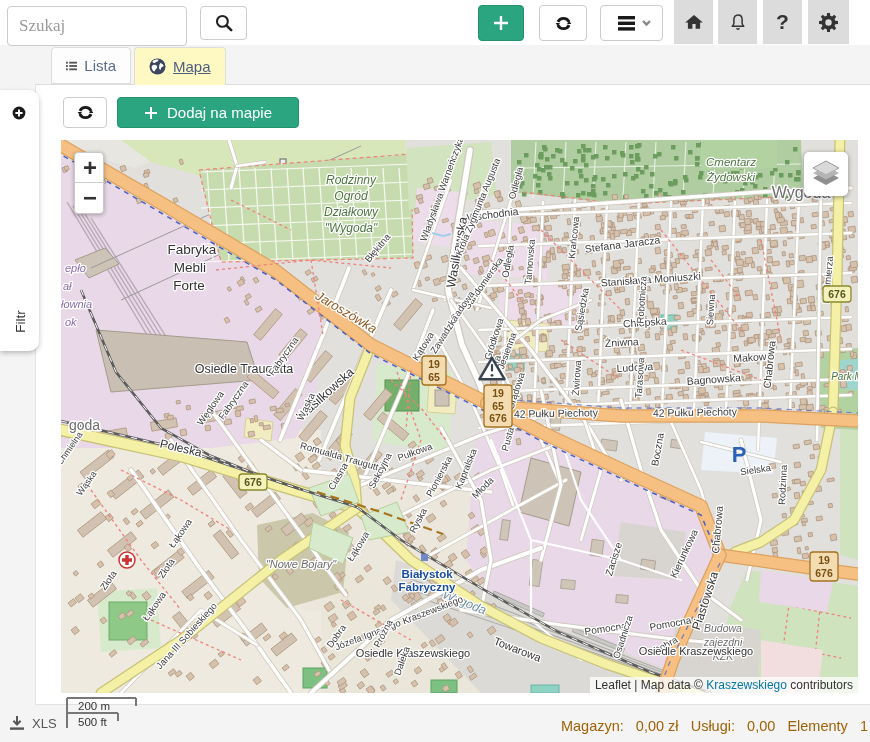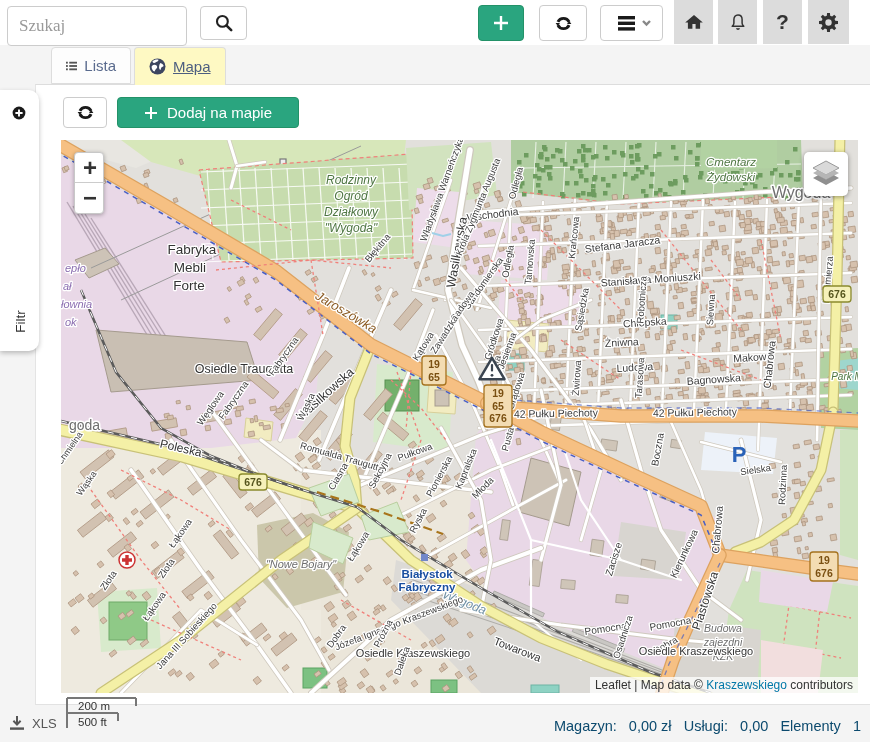--- a/index.html
+++ b/index.html
@@ -24,21 +24,21 @@
 .dodaj { left:117px; top:97px; width:182px; height:31px; font-size:15px; gap:9px; }
 .map { left:61px; top:140px; width:797px; height:553px; overflow:hidden; background:#e2e0dc; }
 .zoomctl { left:74px; top:152px; width:30px; height:62px; background:#fff; border:1px solid #c8c8c8; border-radius:4px; box-shadow:0 1px 4px rgba(0,0,0,0.3); z-index:6; }
 .zoomctl div { width:30px; height:30px; text-align:center; font-size:24px; font-weight:bold; color:#333; line-height:29px; }
 .zoomctl .zin { border-bottom:1px solid #ccc; }
 .layers { left:804px; top:152px; width:44px; height:44px; background:#fff; border-radius:5px; box-shadow:0 1px 5px rgba(0,0,0,0.4); display:flex;align-items:center;justify-content:center; z-index:6; }
 .attrib { right:12px; top:677px; height:16px; background:rgba(255,255,255,0.75); font-size:12px; color:#333; padding:0 5px; line-height:16px; z-index:6; }
 .attrib a { color:#0078a8; text-decoration:none; }
 .scale { left:66px; top:655px; z-index:6;margin-top:40px; }
 .footL { left:10px; top:716px; display:flex; align-items:flex-end; gap:8px; font-size:13px; color:#555; }
-.footR { right:9px; top:718px; font-size:14.5px; color:#0c4a6e; }
+.footR { right:2px; top:718px; font-size:14.5px; color:#a16207; }
 svg { display:block; }
 </style></head>
 <body>
 <div class="abs hdr"></div>
 <input class="search" placeholder="Szukaj" style="">
 <div class="abs sbtn">
     <svg width="20" height="20" viewBox="0 0 20 20">
       <circle cx="8.4" cy="8.4" r="5.4" fill="none" stroke="#222" stroke-width="2.1"></circle>
       <path d="M12.6,12.6 L17.2,17.2" stroke="#222" stroke-width="2.6" stroke-linecap="round"></path>
     </svg>

